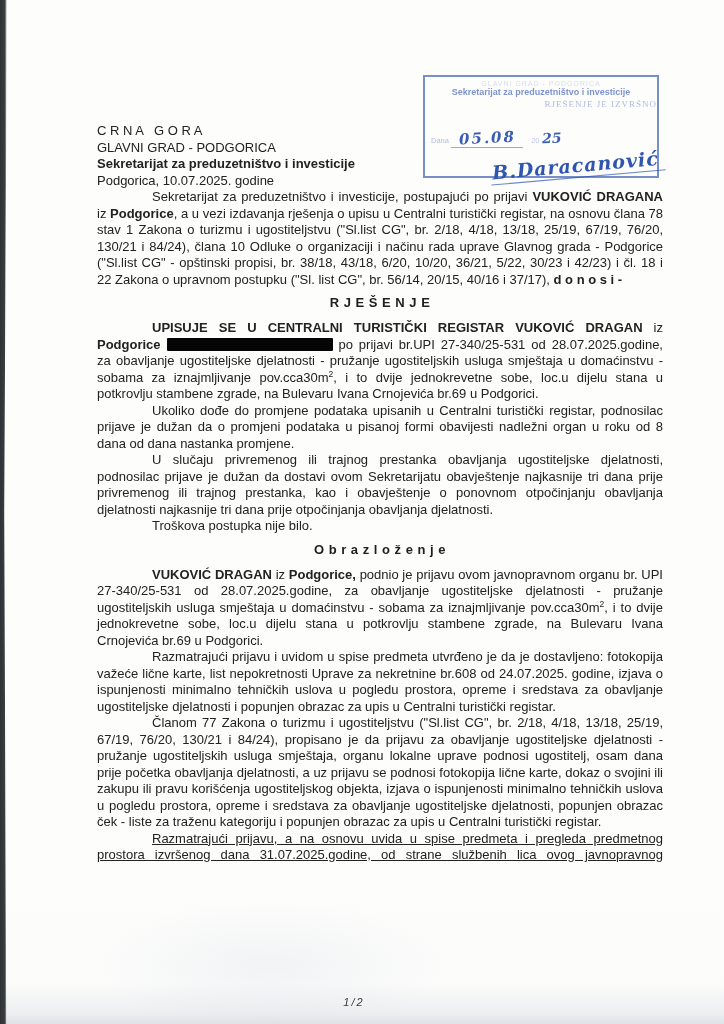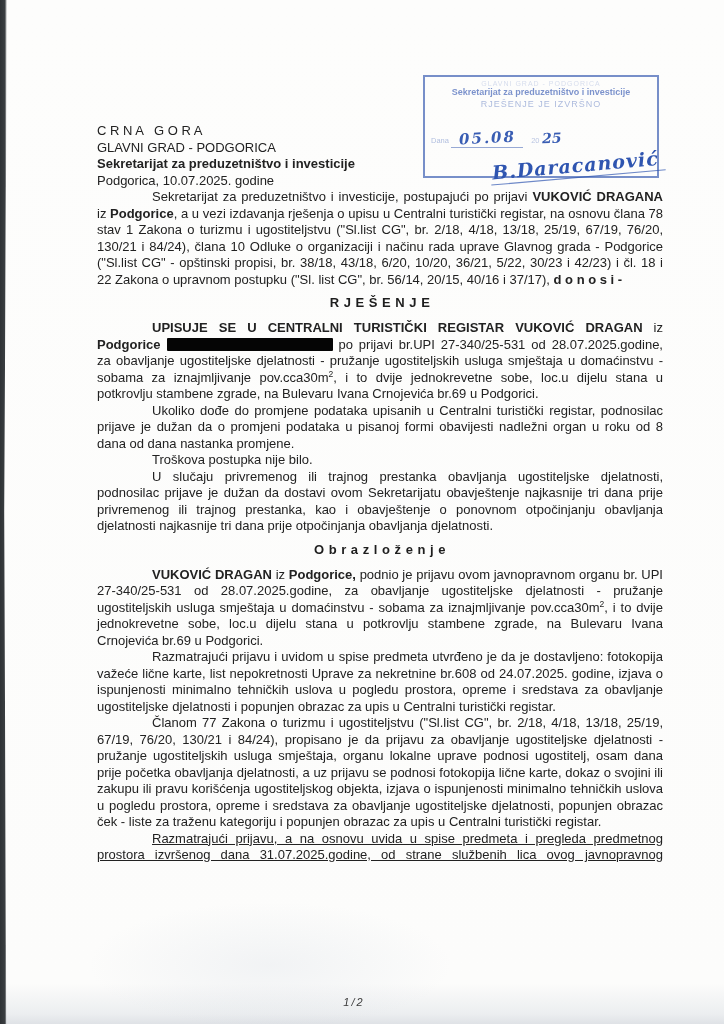--- a/index.html
+++ b/index.html
@@ -23,21 +23,21 @@
      margin:6px 0 9px 0;text-indent:0;letter-spacing:.5px;color:#1e1e1e;}
   sup{font-size:8.5px;line-height:0;vertical-align:super;}
   .redacted{display:inline-block;width:166px;height:13px;background:#050505;
      vertical-align:-2px;border-radius:1px;}
   
   .stamp{position:absolute;left:423px;top:75px;width:236px;height:103px;
      border:2px solid rgba(74,105,184,.75);color:#4a69b8;box-sizing:border-box;}
   .stamp .s1{margin-top:3px;text-align:center;font-size:7px;letter-spacing:1px;opacity:.22;}
   .stamp .s2{text-align:center;font-size:9px;font-weight:bold;color:#5d79c1;opacity:.8;
      transform:scaleY(.95);}
-  .stamp .s3{text-align:center;font-size:9px;letter-spacing:1px;opacity:.45;margin-top:2px;}
+  .stamp .s3{text-align:right;font-size:9px;letter-spacing:1px;opacity:.45;margin-top:2px;font-family:Liberation Serif, serif;}
   .stamp .daterow{position:absolute;left:6px;top:52px;width:150px;font-size:7.5px;opacity:.95;}
   .stamp .dlabel{opacity:.45;}
   .stamp .dline{display:inline-block;width:72px;border-bottom:1px solid rgba(74,105,184,.6);
      text-align:center;}
   .hand{font-family:"DejaVu Serif",serif;font-style:italic;color:#2f55b0;}
   .stamp .dval{font-size:15px;font-weight:bold;display:inline-block;transform:rotate(-3deg);
      letter-spacing:2px;}
   .stamp .yprefix{font-size:7.5px;opacity:.4;margin-left:6px;text-align:center;}
   .stamp .yval{font-size:14px;font-weight:bold;display:inline-block;transform:rotate(-2deg);}
   .stamp .sig{position:absolute;right:-8px;bottom:-2px;font-size:19px;font-weight:bold;
@@ -75,22 +75,22 @@
       <div class="b">Sekretarijat za preduzetništvo i investicije</div>
       <div>Podgorica, 10.07.2025. godine</div>
     </div>
 
     <p><span>Sekretarijat za preduzetništvo i investicije, postupajući po prijavi </span><span class="b">VUKOVIĆ DRAGANA</span><span> iz </span><span class="b">Podgorice</span><span>, a u vezi izdavanja rješenja o upisu u Centralni turistički registar, na osnovu člana 78 stav 1 Zakona o turizmu i ugostiteljstvu ("Sl.list CG", br. 2/18, 4/18, 13/18, 25/19, 67/19, 76/20, 130/21 i 84/24), člana 10 Odluke o organizaciji i načinu rada uprave Glavnog grada - Podgorice ("Sl.list CG" - opštinski propisi, br. 38/18, 43/18, 6/20, 10/20, 36/21, 5/22, 30/23 i 42/23) i čl. 18 i 22 Zakona o upravnom postupku ("Sl. list CG", br. 56/14, 20/15, 40/16 i 37/17), </span><span class="b">d o n o s i -</span></p>
 
     <h2>R J E Š E N J E</h2>
 
     <p><span class="b">UPISUJE SE U CENTRALNI TURISTIČKI REGISTAR VUKOVIĆ DRAGAN</span><span> iz </span><span class="b">Podgorice</span><span> </span><span class="redacted"></span><span> po prijavi br.UPI 27-340/25-531 od 28.07.2025.godine, za obavljanje ugostiteljske djelatnosti - pružanje ugostiteljskih usluga smještaja u domaćinstvu - sobama za iznajmljivanje pov.cca30m</span><sup>2</sup><span>, i to dvije jednokrevetne sobe, loc.u dijelu stana u potkrovlju stambene zgrade, na Bulevaru Ivana Crnojevića br.69 u Podgorici.</span></p>
     <p>Ukoliko dođe do promjene podataka upisanih u Centralni turistički registar, podnosilac prijave je dužan da o promjeni podataka u pisanoj formi obavijesti nadležni organ u roku od 8 dana od dana nastanka promjene.</p>
+    <p>U slučaju privremenog ili trajnog prestanka obavljanja ugostiteljske djelatnosti, podnosilac prijave je dužan da dostavi ovom Sekretarijatu obavještenje najkasnije tri dana prije privremenog ili trajnog prestanka, kao i obavještenje o ponovnom otpočinjanju obavljanja djelatnosti najkasnije tri dana prije otpočinjanja obavljanja djelatnosti.</p>
     <p>Troškova postupka nije bilo.</p>
-    <p>U slučaju privremenog ili trajnog prestanka obavljanja ugostiteljske djelatnosti, podnosilac prijave je dužan da dostavi ovom Sekretarijatu obavještenje najkasnije tri dana prije privremenog ili trajnog prestanka, kao i obavještenje o ponovnom otpočinjanju obavljanja djelatnosti najkasnije tri dana prije otpočinjanja obavljanja djelatnosti.</p>
 
     <h2>O b r a z l o ž e n j e</h2>
 
     <p><span class="b">VUKOVIĆ DRAGAN</span><span> iz </span><span class="b">Podgorice,</span><span> podnio je prijavu ovom javnopravnom organu br. UPI 27-340/25-531 od 28.07.2025.godine, za obavljanje ugostiteljske djelatnosti - pružanje ugostiteljskih usluga smještaja u domaćinstvu - sobama za iznajmljivanje pov.cca30m</span><sup>2</sup><span>, i to dvije jednokrevetne sobe, loc.u dijelu stana u potkrovlju stambene zgrade, na Bulevaru Ivana Crnojevića br.69 u Podgorici.</span></p>
     <p>Razmatrajući prijavu i uvidom u spise predmeta utvrđeno je da je dostavljeno: fotokopija važeće lične karte, list nepokretnosti Uprave za nekretnine br.608 od 24.07.2025. godine, izjava o ispunjenosti minimalno tehničkih uslova u pogledu prostora, opreme i sredstava za obavljanje ugostiteljske djelatnosti i popunjen obrazac za upis u Centralni turistički registar.</p>
     <p>Članom 77 Zakona o turizmu i ugostiteljstvu ("Sl.list CG", br. 2/18, 4/18, 13/18, 25/19, 67/19, 76/20, 130/21 i 84/24), propisano je da prijavu za obavljanje ugostiteljske djelatnosti - pružanje ugostiteljskih usluga smještaja, organu lokalne uprave podnosi ugostitelj, osam dana prije početka obavljanja djelatnosti, a uz prijavu se podnosi fotokopija lične karte, dokaz o svojini ili zakupu ili pravu korišćenja ugostiteljskog objekta, izjava o ispunjenosti minimalno tehničkih uslova u pogledu prostora, opreme i sredstava za obavljanje ugostiteljske djelatnosti, popunjen obrazac ček - liste za traženu kategoriju i popunjen obrazac za upis u Centralni turistički registar.</p>
     <p class="cont-last">Razmatrajući prijavu, a na osnovu uvida u spise predmeta i pregleda predmetnog prostora izvršenog dana 31.07.2025.godine, od strane službenih lica ovog javnopravnog</p>
 
   </div>
 

